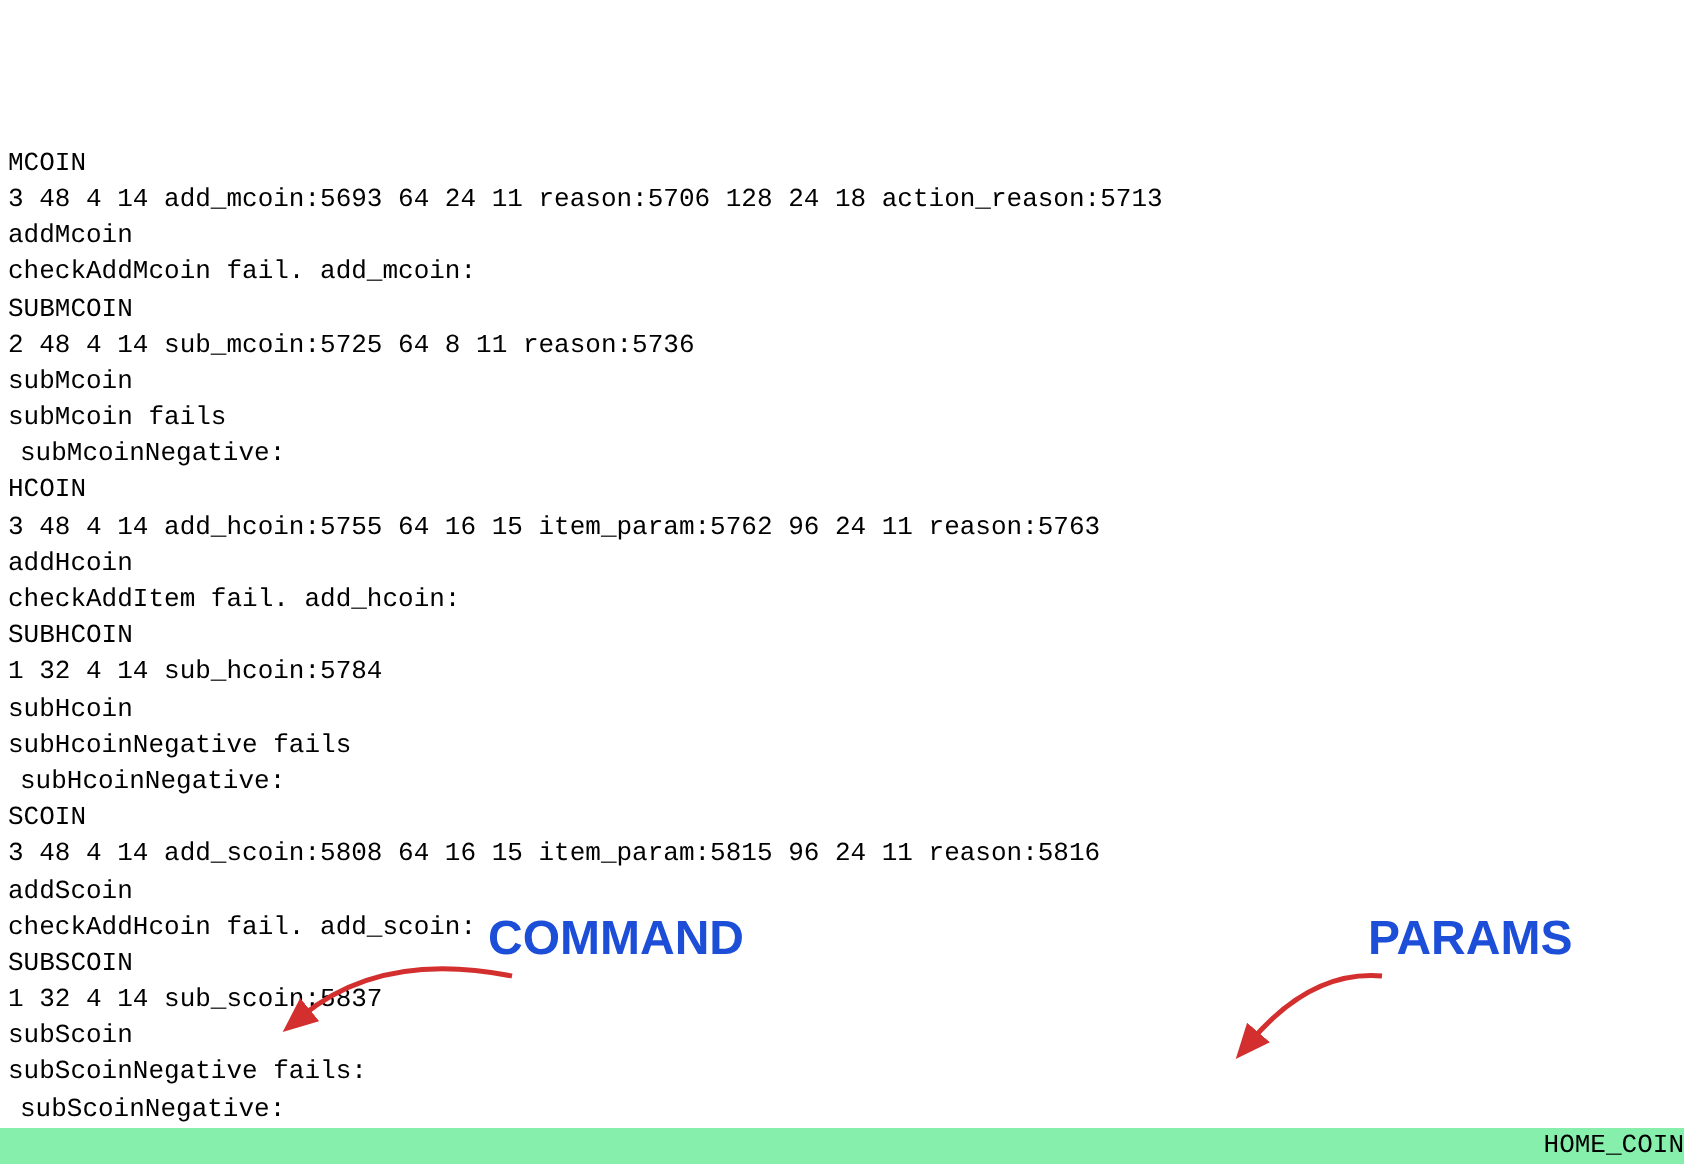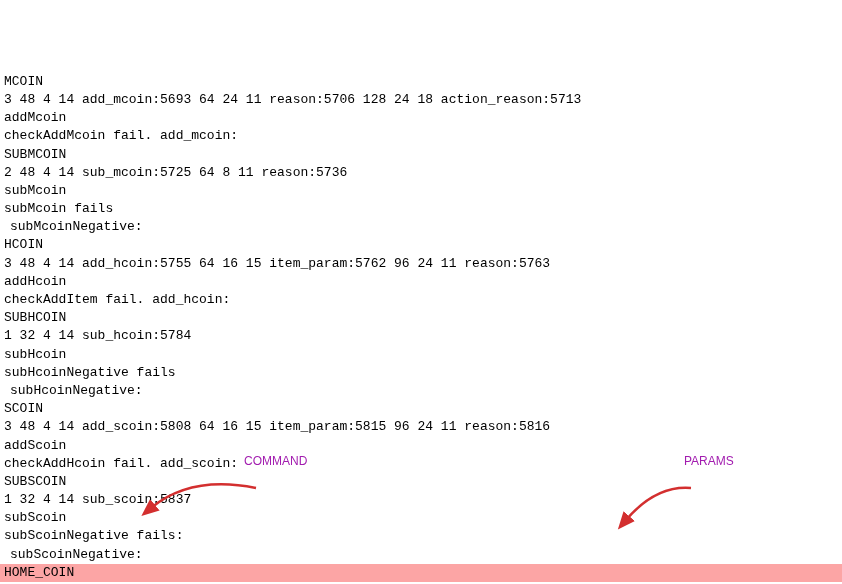--- a/index.html
+++ b/index.html
@@ -16,31 +16,32 @@
       width: 842px;
       height: 584px;
       overflow: hidden;
       position: relative;
       white-space: pre;
     }
     .log-line {
       padding-left: 4px;
     }
     .log-line.highlighted {
-      background-color: #fca5a5;
+      background-color: #86efac;
+      text-align: right;
     }
     .log-line.indented {
       padding-left: 10px;
     }
     .annotation {
       position: absolute;
-      color: #a21caf;
+      color: #1d4ed8;
       font-family: Arial, sans-serif;
-      font-weight: normal;
-      font-size: 12px;
+      font-weight: bold;
+      font-size: 24px;
       pointer-events: none;
     }
     .arrow {
       position: absolute;
       pointer-events: none;
     }
     .arrow svg {
       overflow: visible;
     }
   </style>

